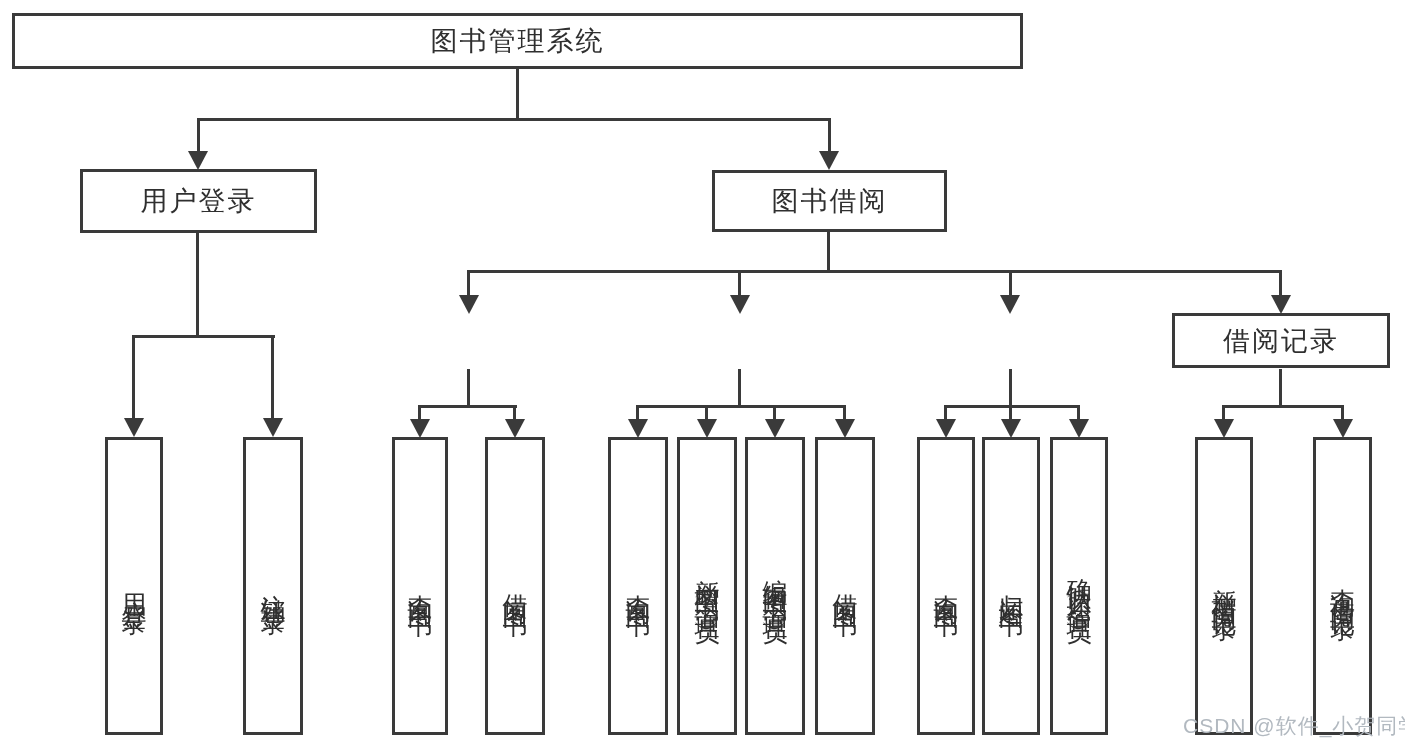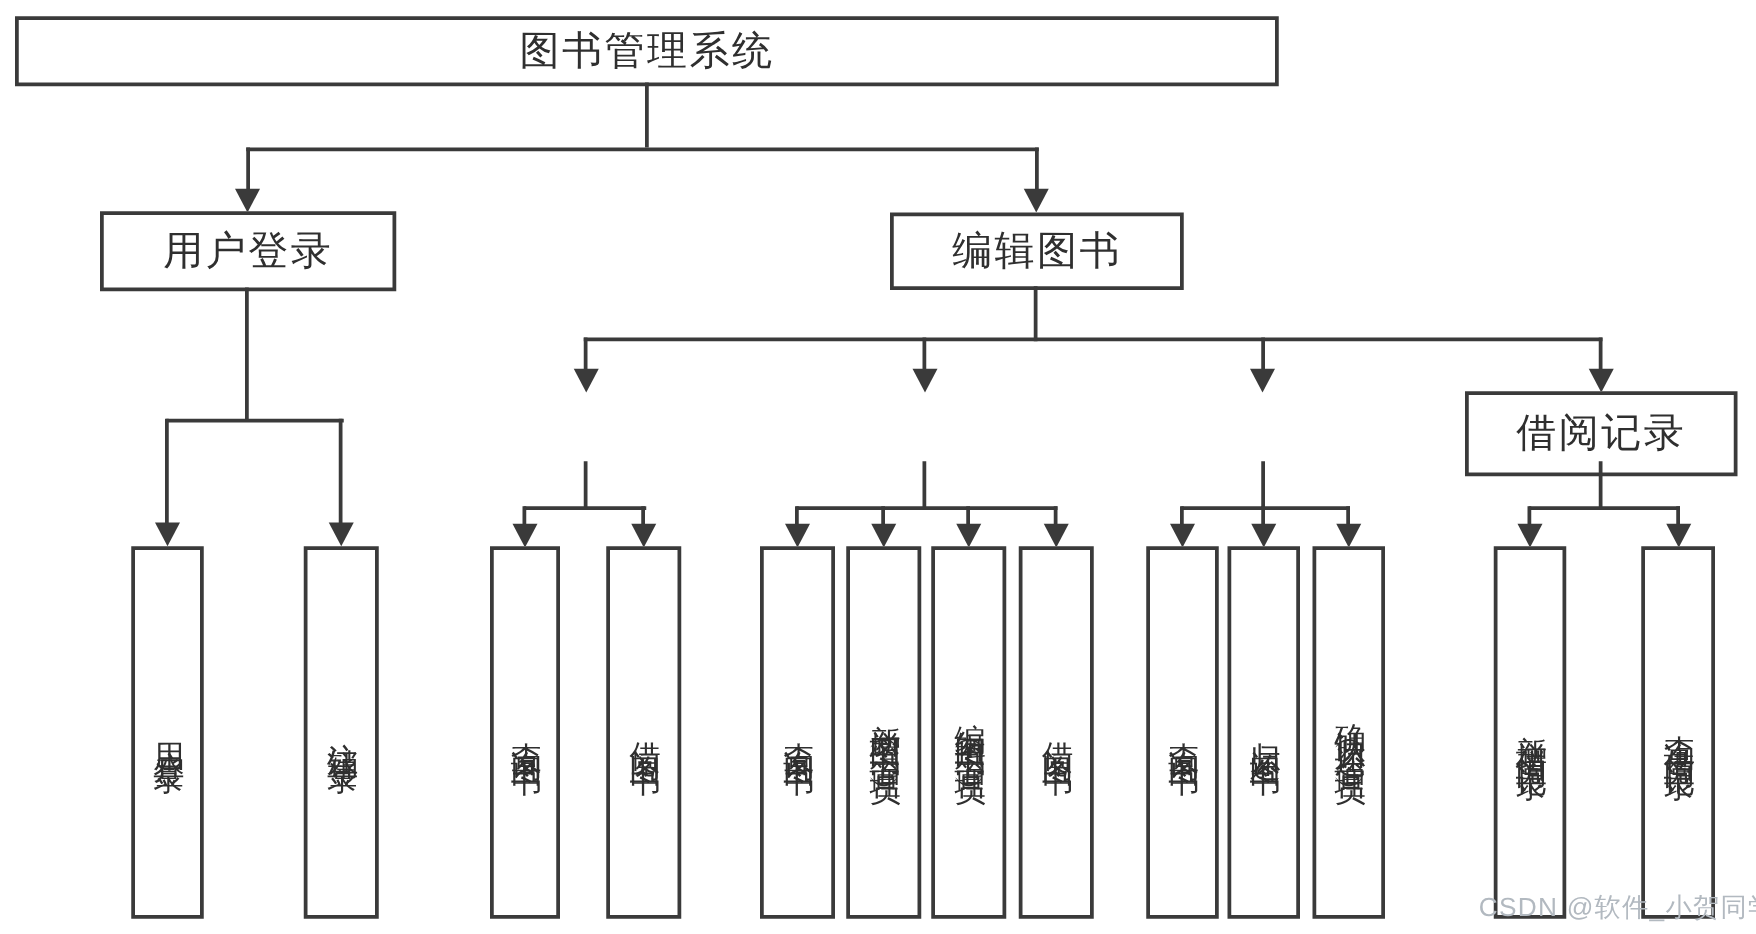--- a/index.html
+++ b/index.html
@@ -4,21 +4,21 @@
 <style>
   html,body{margin:0;padding:0;background:#fff;}
   .canvas{
     position:relative;width:1405px;height:747px;background:#fff;
     font-family:"Liberation Sans","DejaVu Sans",sans-serif;overflow:hidden;
   }
   .node{
     position:absolute;box-sizing:border-box;background:#fff;
     border:3px solid #3a3a3a;color:#2f2f2f;
     display:flex;align-items:center;justify-content:center;
-    font-size:32px;letter-spacing:2px;white-space:nowrap;
+    font-size:27px;letter-spacing:2px;white-space:nowrap;
   }
   .leaf{
     writing-mode:vertical-rl;text-orientation:mixed;
     font-size:25px;letter-spacing:6px;line-height:1;
     white-space:normal;
   }
   .vl,.hl{position:absolute;background:#3a3a3a;}
   .vl{width:3px;}
   .hl{height:3px;}
   .ar{
@@ -40,41 +40,41 @@
   <div class="node" style="left:12px;top:13px;width:1011px;height:56px">图书管理系统</div>
 
   <i class="vl" style="left:516px;top:66px;height:52px"></i>
   <i class="hl" style="left:197px;top:118px;width:634px"></i>
   <i class="vl" style="left:197px;top:118px;height:34px"></i>
   <i class="ar" style="left:188px;top:151px"></i>
   <i class="vl" style="left:828px;top:118px;height:34px"></i>
   <i class="ar" style="left:819px;top:151px"></i>
 
   <div class="node" style="left:80px;top:169px;width:237px;height:64px">用户登录</div>
-  <div class="node" style="left:712px;top:170px;width:235px;height:62px">编辑图书</div>
+  <div class="node" style="left:712px;top:170px;width:235px;height:62px">图书借阅</div>
 
   <i class="vl" style="left:196px;top:230px;height:106px"></i>
   <i class="hl" style="left:133px;top:335px;width:142px"></i>
   <i class="vl" style="left:132px;top:335px;height:84px"></i>
   <i class="ar" style="left:124px;top:418px"></i>
   <i class="vl" style="left:271px;top:335px;height:84px"></i>
   <i class="ar" style="left:263px;top:418px"></i>
 
   <i class="vl" style="left:827px;top:229px;height:44px"></i>
   <i class="hl" style="left:467px;top:270px;width:815px"></i>
   <i class="vl" style="left:467px;top:270px;height:26px"></i>
   <i class="ar" style="left:459px;top:295px"></i>
   <i class="vl" style="left:738px;top:270px;height:26px"></i>
   <i class="ar" style="left:730px;top:295px"></i>
   <i class="vl" style="left:1009px;top:270px;height:26px"></i>
   <i class="ar" style="left:1000px;top:295px"></i>
   <i class="vl" style="left:1279px;top:270px;height:26px"></i>
   <i class="ar" style="left:1271px;top:295px"></i>
 
-  <div class="node" style="left:1172px;top:313px;width:218px;height:68px">借阅记录</div>
+  <div class="node" style="left:1172px;top:313px;width:218px;height:55px">借阅记录</div>
 
   <i class="vl" style="left:467px;top:369px;height:39px"></i>
   <i class="hl" style="left:419px;top:405px;width:98px"></i>
   <i class="vl" style="left:418px;top:405px;height:16px"></i>
   <i class="ar" style="left:410px;top:419px"></i>
   <i class="vl" style="left:513px;top:405px;height:16px"></i>
   <i class="ar" style="left:505px;top:419px"></i>
 
   <i class="vl" style="left:738px;top:369px;height:39px"></i>
   <i class="hl" style="left:637px;top:405px;width:209px"></i>

